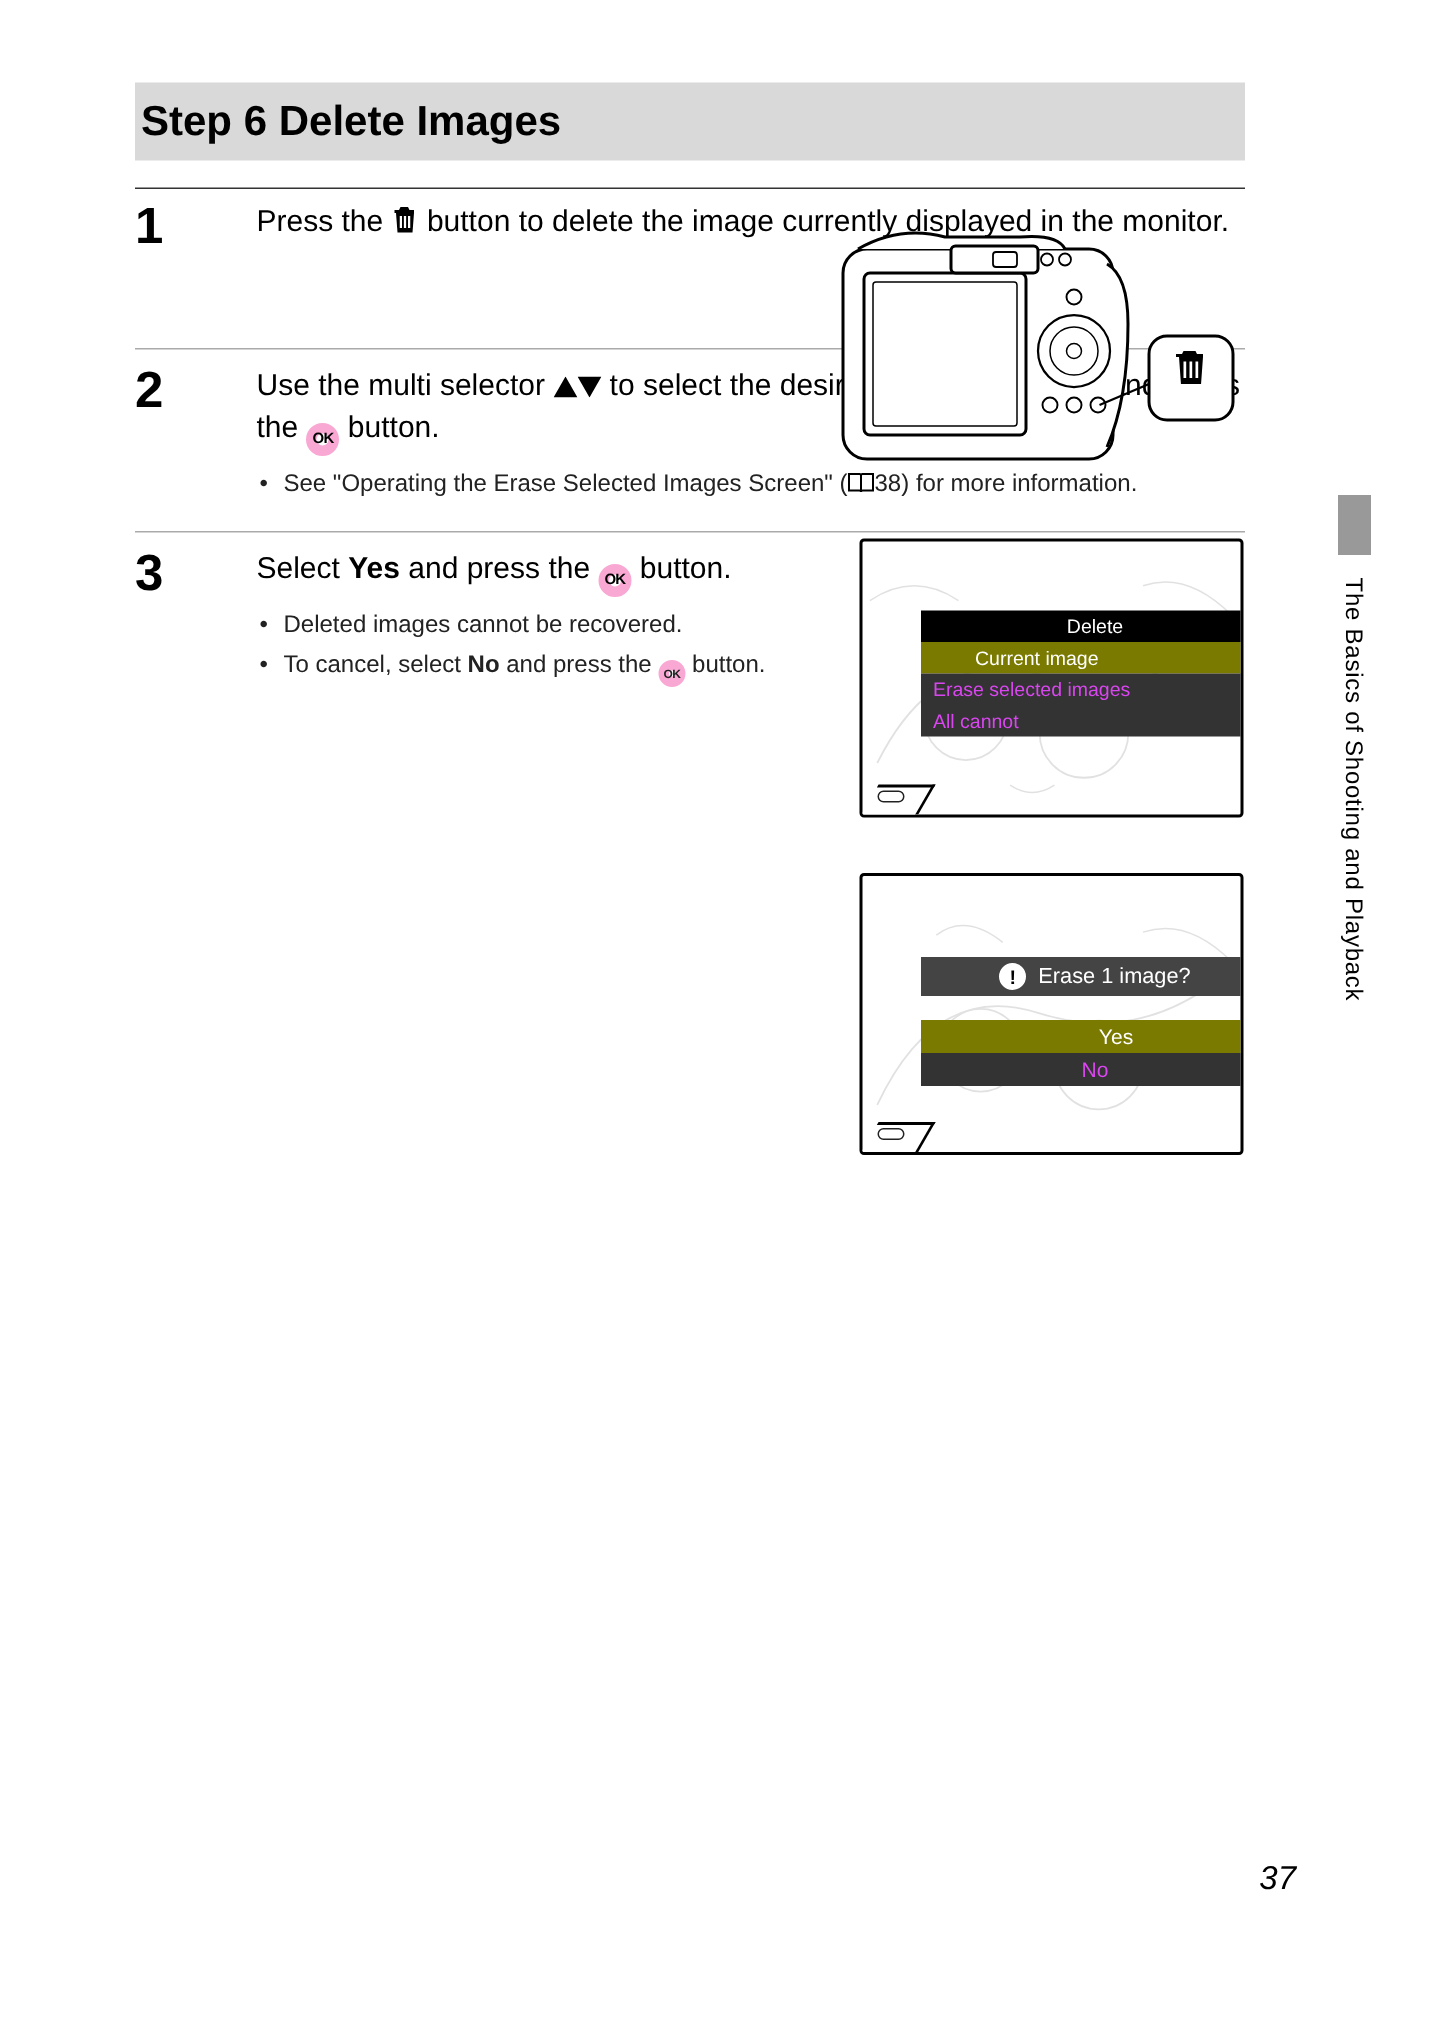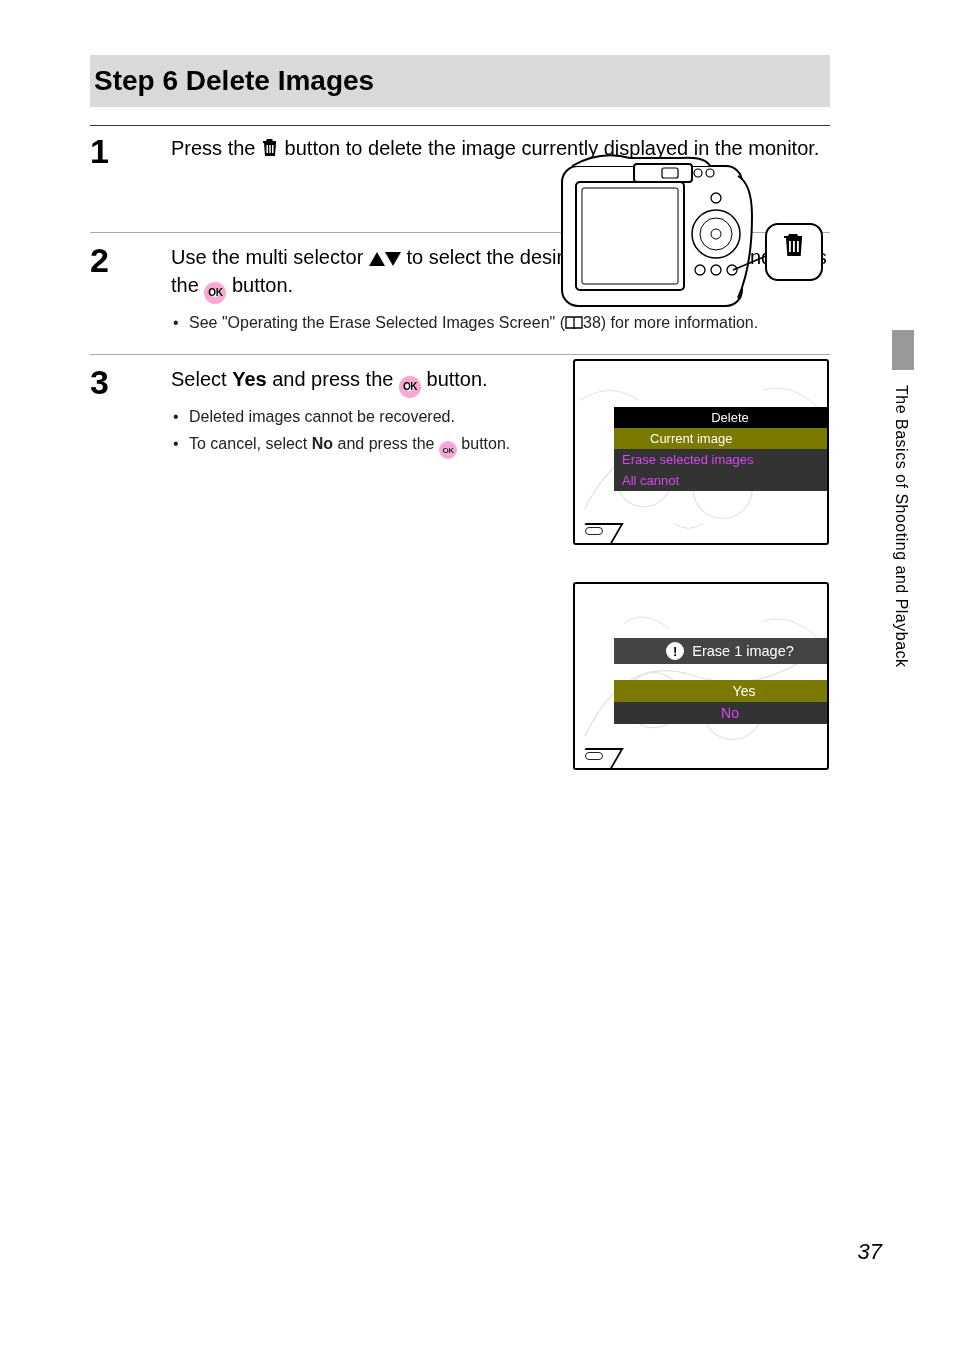--- a/index.html
+++ b/index.html
@@ -75,21 +75,21 @@
   .side-text {
     position: absolute;
     right: 44px;
     top: 385px;
     writing-mode: vertical-rl;
     font-size: 16px;
     letter-spacing: 0.5px;
   }
   .page-num {
     position: absolute;
-    right: 72px;
+    right: 90px;
     bottom: 80px;
     font-style: italic;
     font-size: 22px;
   }
   
   .illus {
     position: absolute;
     border: 0;
   }
   .camera-box { left: 560px; top: 148px; width: 265px; height: 172px; }

